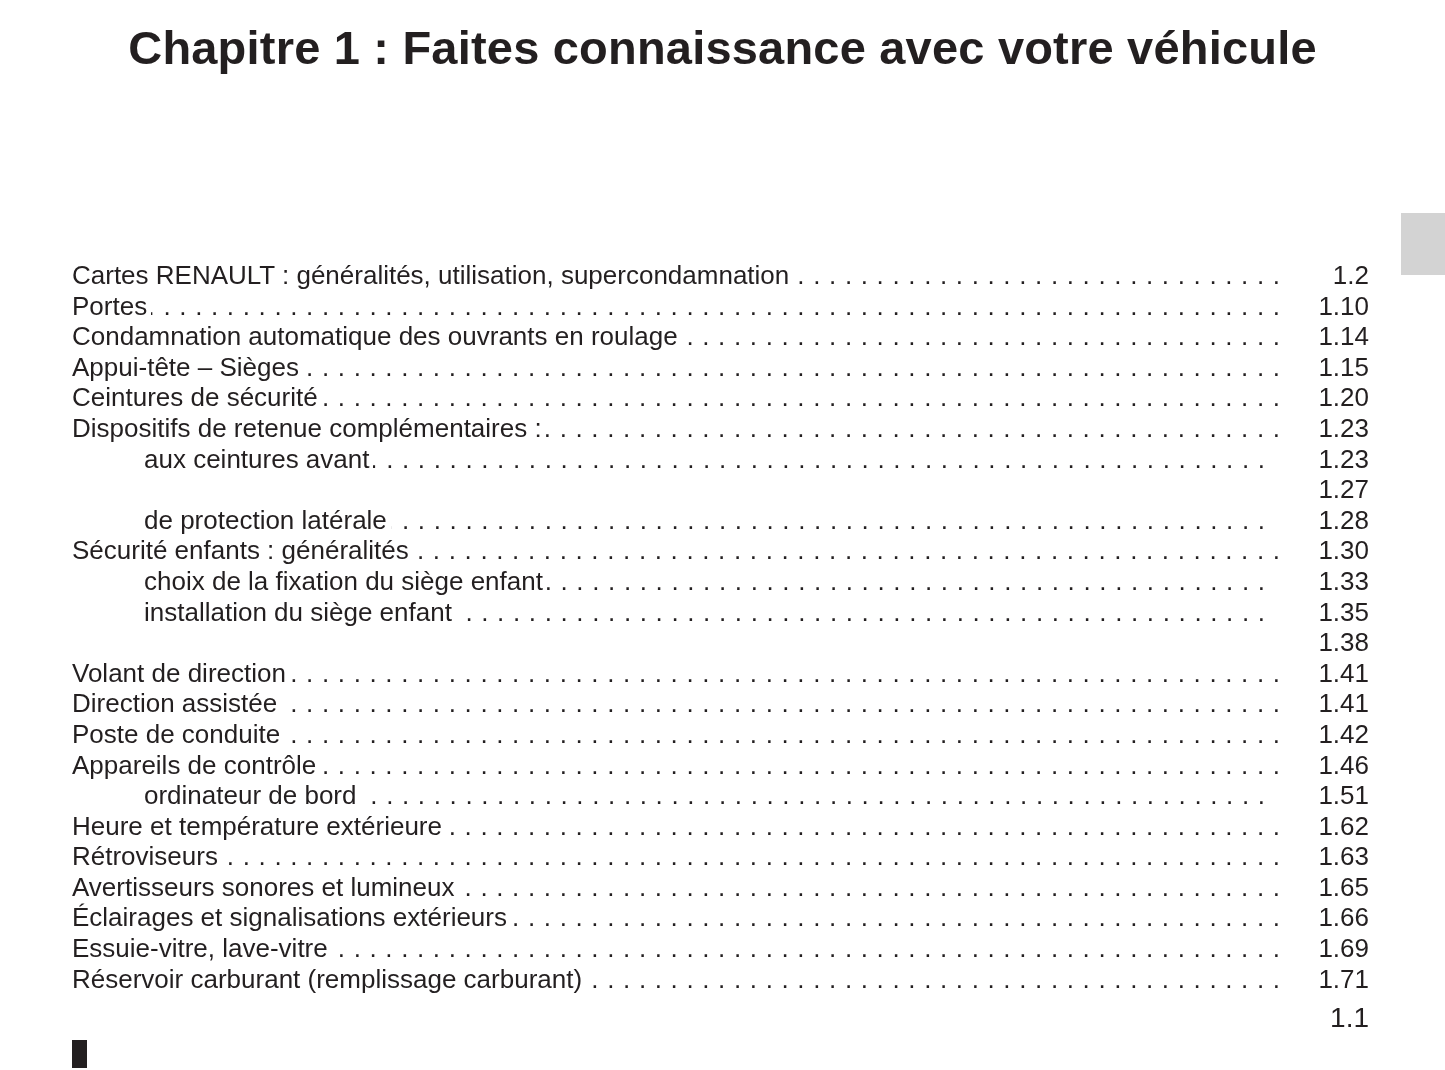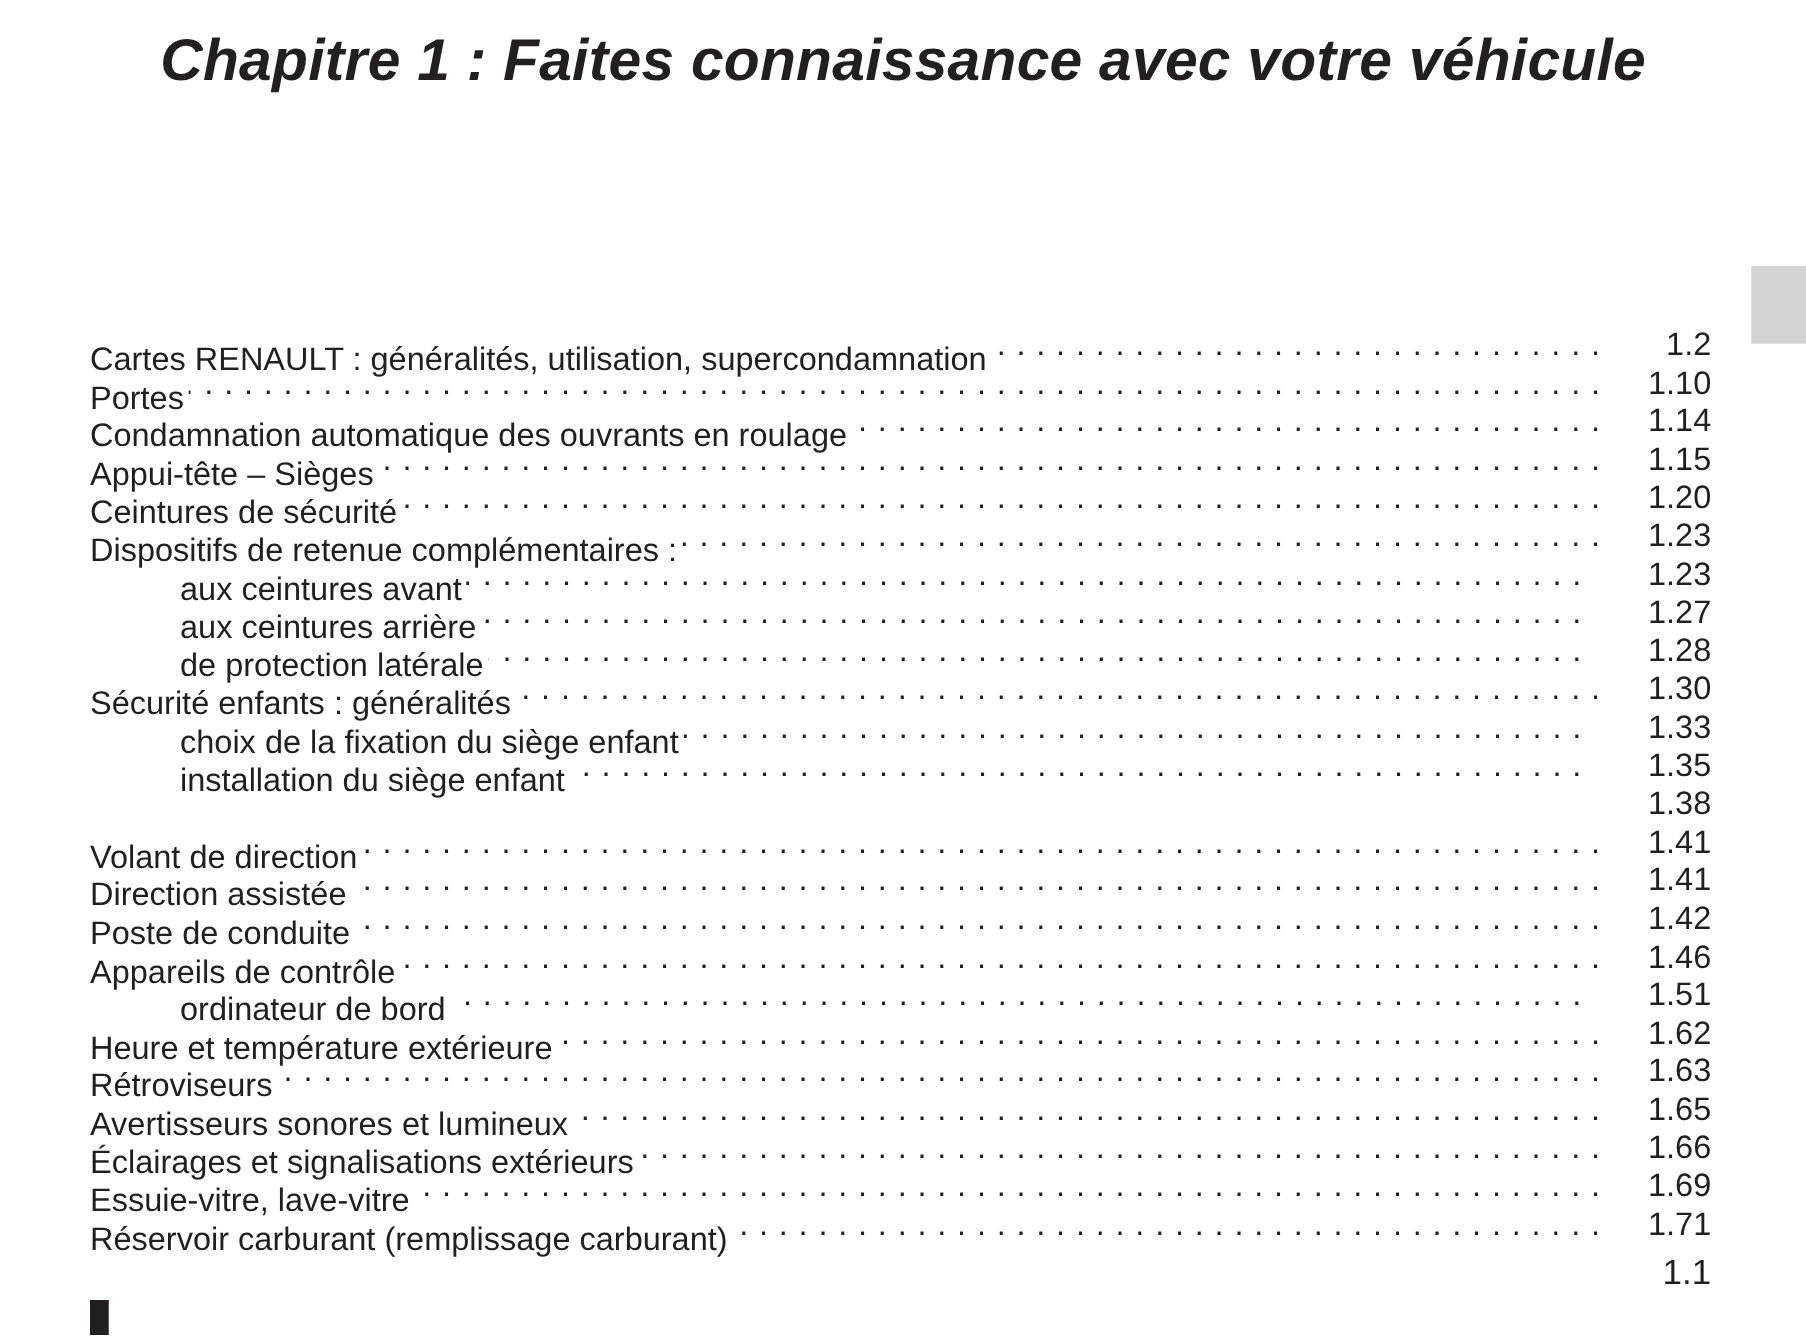--- a/index.html
+++ b/index.html
@@ -2,41 +2,41 @@
 <html><head>
 <meta charset="utf-8">
 <style>
   html, body { margin: 0; padding: 0; background: #ffffff; }
   body {
     width: 1445px; height: 1070px; position: relative; overflow: hidden;
     font-family: "Liberation Sans", sans-serif; color: #231f20;
   }
   .title {
     position: absolute; left: 0; top: 18px; width: 1445px; text-align: center;
-    font-size: 47px; font-weight: bold; font-style: italic; letter-spacing: 0.2px;
+    font-size: 47px; font-weight: bold; letter-spacing: 0.2px;
     margin: 0; line-height: 60px;
   }
   .side-tab {
     position: absolute; left: 1401px; top: 213px; width: 44px; height: 62px;
     background: #d3d3d3;
   }
   .toc {
     position: absolute; left: 72px; top: 260px; width: 1297px;
     margin: 0; padding: 0; list-style: none;
   }
   .toc-row {
     position: relative; height: 30.6px; line-height: 30.6px; font-size: 26px;
     white-space: nowrap;
   }
   .toc-row .leader {
     position: absolute; left: 0; top: 0; width: 1208px; overflow: hidden;
     display: flex;
   }
   .toc-row.sub .leader { left: 72px; width: 1121px; }
-  .toc-row .label { flex: 0 0 auto; background: #fff; padding-right: 4px; margin-top: 12px; }
+  .toc-row .label { flex: 0 0 auto; background: #fff; padding-right: 4px; }
   .toc-row .dots {
     flex: 1 1 auto; overflow: hidden; letter-spacing: 0; color: #231f20;
   }
   .toc-row .dots::before {
     content: ". . . . . . . . . . . . . . . . . . . . . . . . . . . . . . . . . . . . . . . . . . . . . . . . . . . . . . . . . . . . . . . . . . . . . . . . . . . . . . . . . . . . . . . . . . . . . . . . . . . . . . . . . . . . . . . . . . . . . . . . . . . . . . . . . . . . . . . . . . . . .";
     white-space: nowrap; float: right; word-spacing: 1.4px;
   }
   .toc-row .page {
     position: absolute; right: 0; top: 0; text-align: right;
   }
@@ -99,24 +99,20 @@
       <span class="page">1.23</span>
     </li>
     <li class="toc-row sub">
       <div class="leader">
         <span class="label">aux ceintures avant</span>
         <span class="dots"></span>
       </div>
       <span class="page">1.23</span>
     </li>
     <li class="toc-row sub">
-      <div class="leader">
-        <span class="label">aux ceintures arrière</span>
-        <span class="dots"></span>
-      </div>
       <span class="page">1.27</span>
     </li>
     <li class="toc-row sub">
       <div class="leader">
         <span class="label">de protection latérale</span>
         <span class="dots"></span>
       </div>
       <span class="page">1.28</span>
     </li>
     <li class="toc-row">

